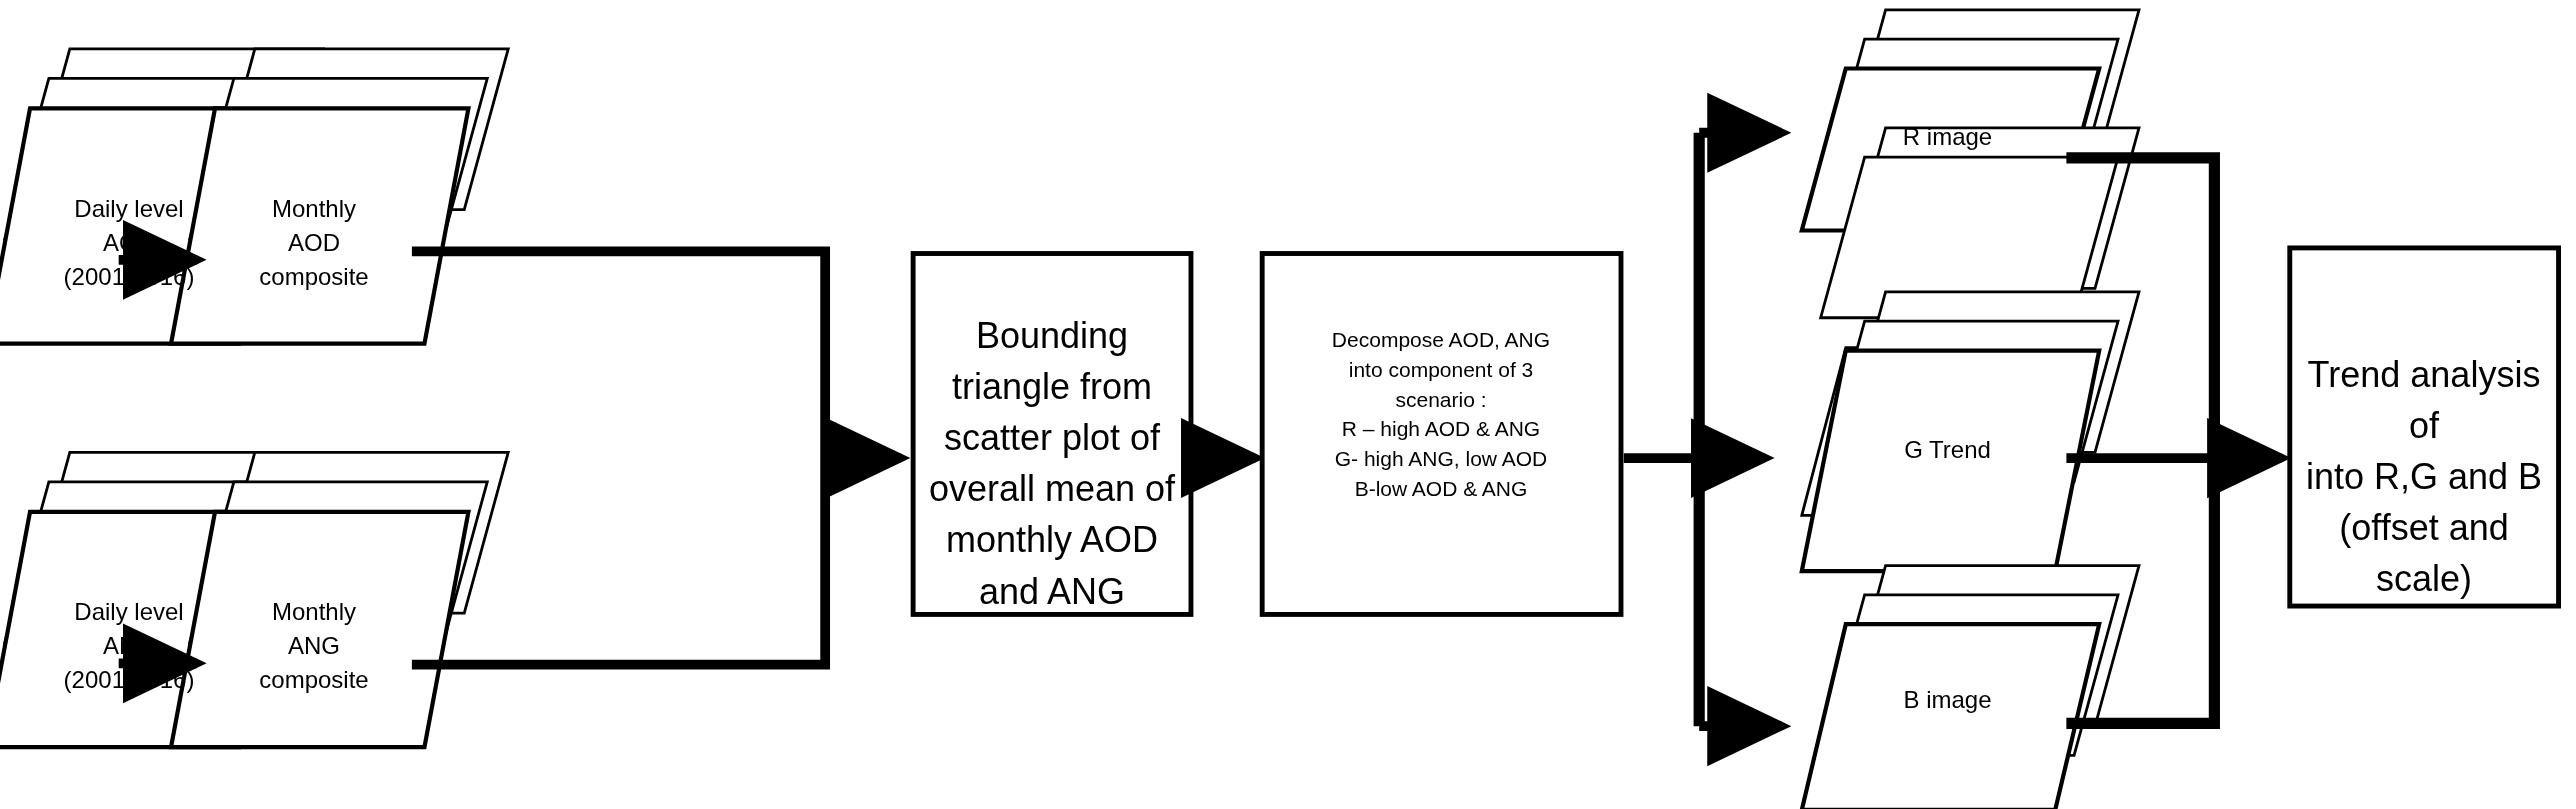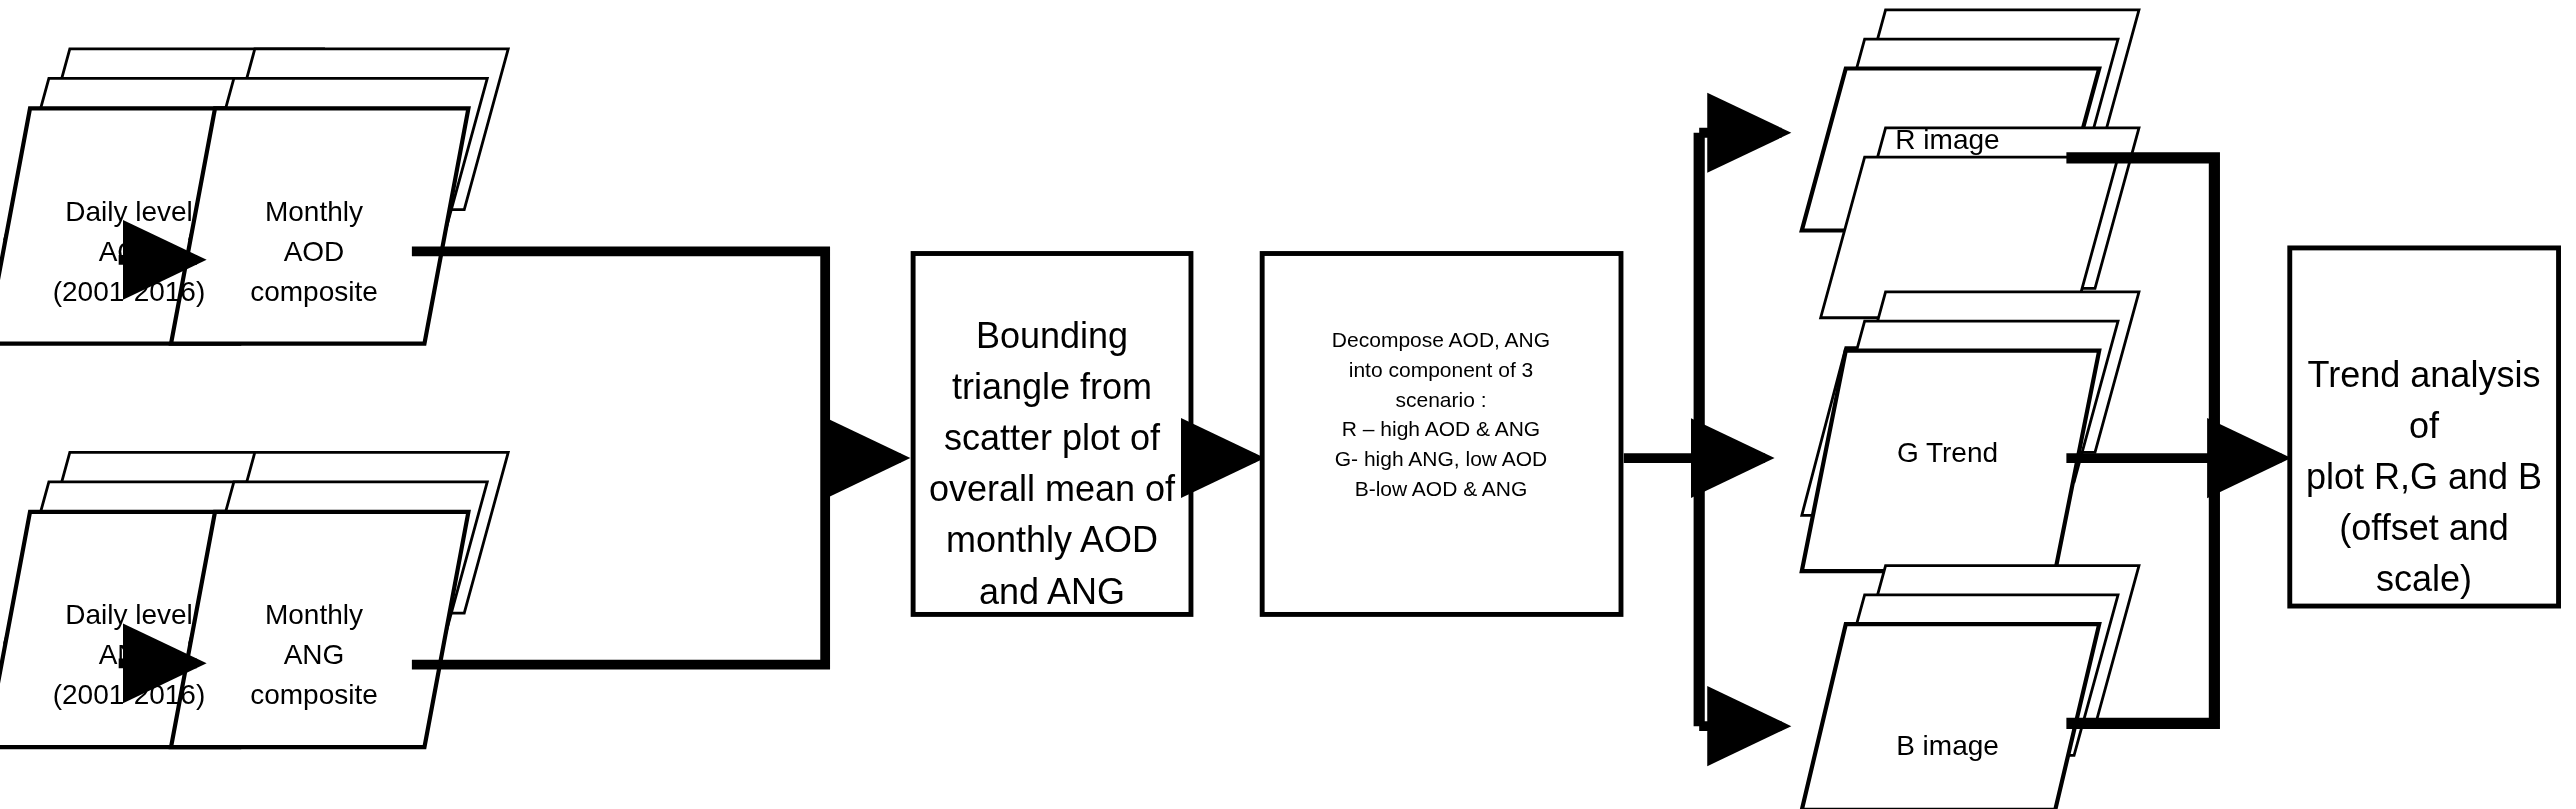--- a/index.html
+++ b/index.html
@@ -28,21 +28,21 @@
   .stack-label,
   .box-label {
     position: absolute;
     text-align: center;
     color: #000000;
     line-height: 1.42;
     white-space: pre-line;
     pointer-events: none;
   }
   .stack-label {
-    font-size: 28px;
+    font-size: 24px;
   }
   .box-label {
     font-size: 36px;
   }
   .label-wide {
     font-size: 21px;
   }
 </style>
 </head>
 <body>
@@ -160,21 +160,21 @@
 into component of 3
 scenario :
 R – high AOD &amp; ANG
 G- high ANG, low AOD
 B-low AOD &amp; ANG</div>
 
   <div class="stack-label" style="left:1843px; top:120px; width:209px;">R image</div>
 
   <div class="stack-label" style="left:1843px; top:433px; width:209px;">G Trend</div>
 
-  <div class="stack-label" style="left:1843px; top:726px; width:209px;">B image</div>
+  <div class="stack-label" style="left:1843px; top:683px; width:209px;">B image</div>
 
   <div class="box-label" style="left:2295px; top:349px; width:258px;">Trend analysis of
-plot R,G and B
+into R,G and B
 (offset and
 scale)</div>
 
 </div>
 
 
 </body></html>

